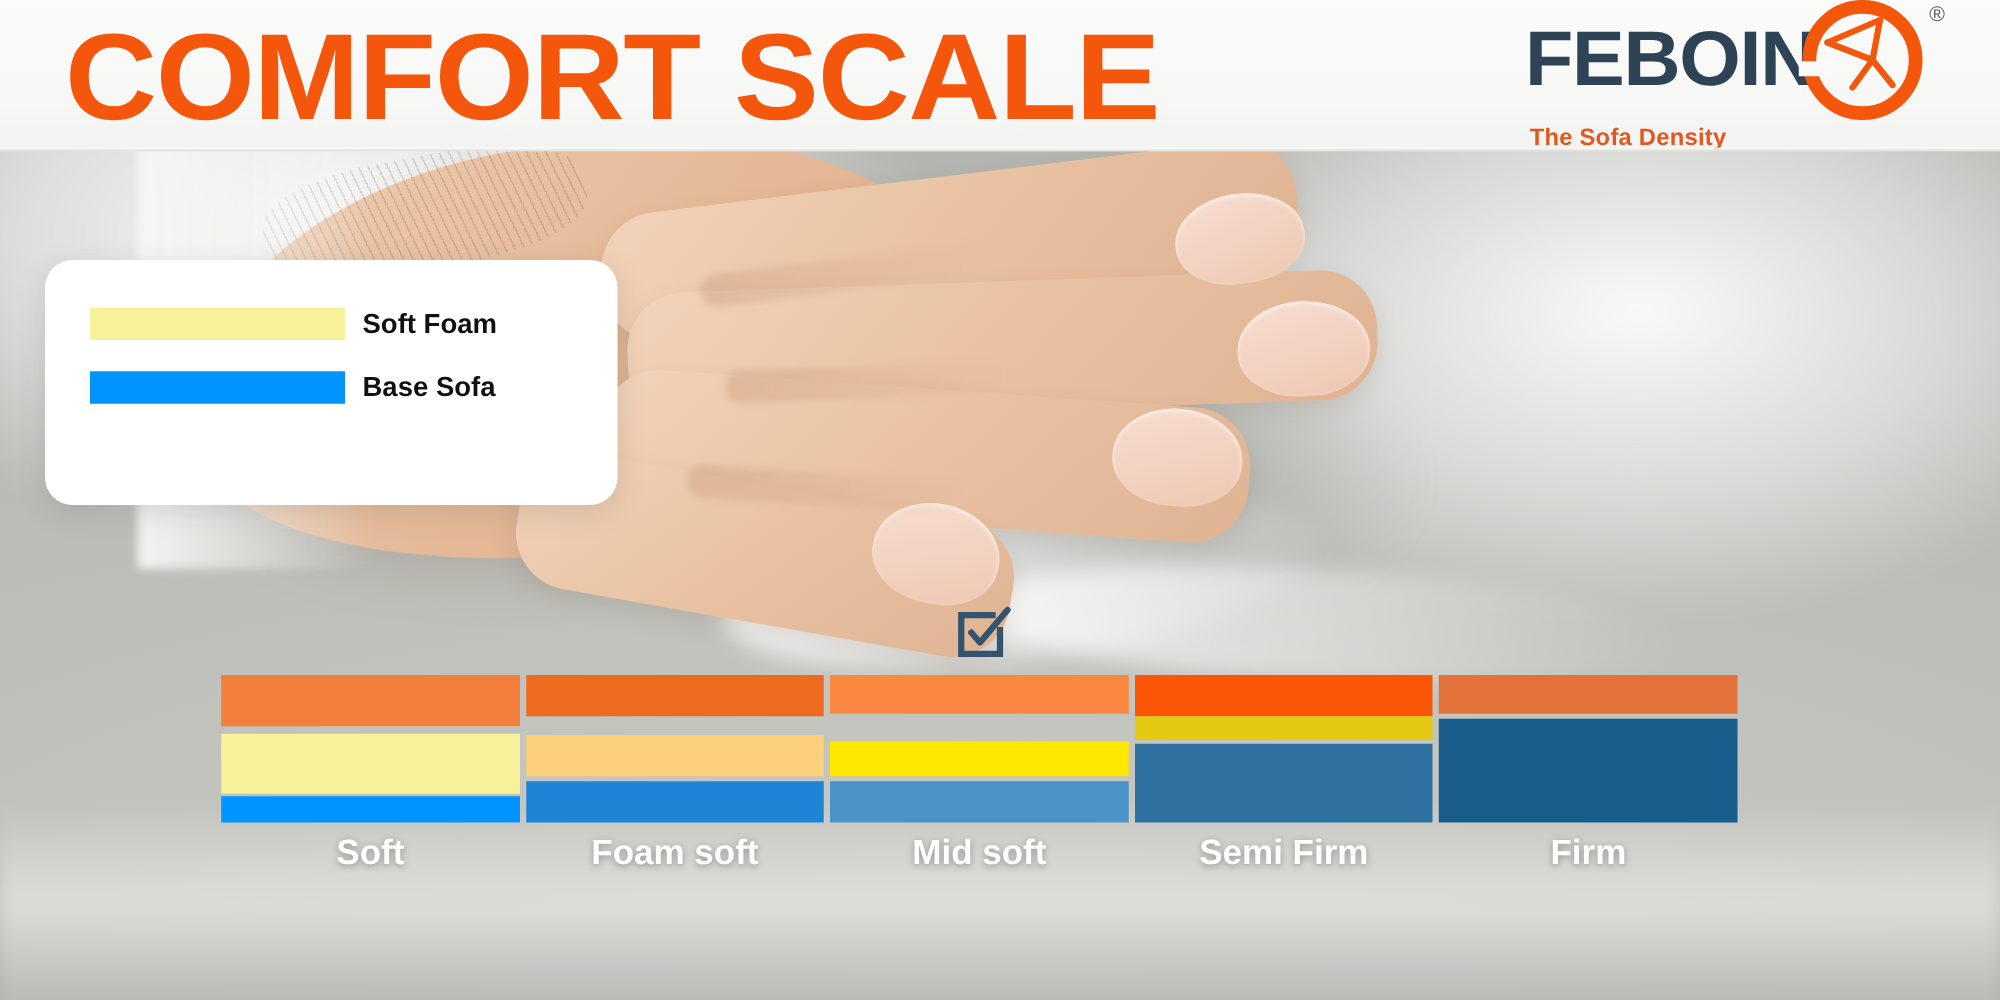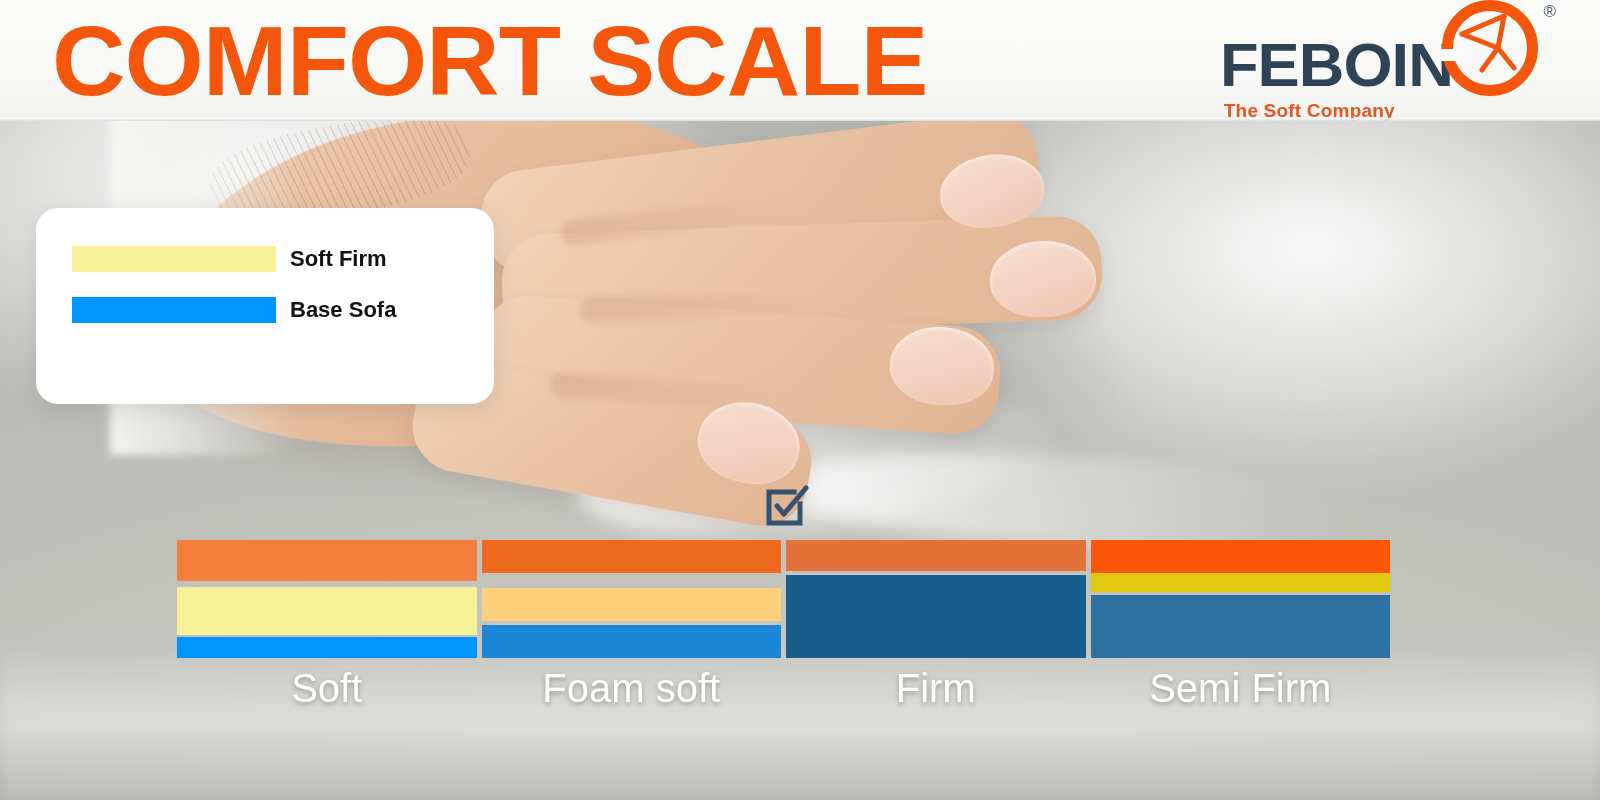--- a/index.html
+++ b/index.html
@@ -121,21 +121,21 @@
   }
   .title{
     font-family:"Liberation Sans", sans-serif;
     font-size:98px; font-weight:700; letter-spacing:-1px;
     color:#f4560b; margin-left:52px; line-height:1;
     transform:scaleX(1.04); transform-origin:left center;
     white-space:nowrap;
   }
 
   .logo{ position:relative; margin-right:62px; display:flex; flex-direction:column; align-items:flex-start; }
-  .logo-row{ display:flex; align-items:flex-end; }
+  .logo-row{ display:flex; align-items:center; }
   .logo-word{
     font-size:62px; font-weight:700; color:#2f4357; letter-spacing:-1px;
     line-height:1; transform:scaleX(1.02); transform-origin:left center;
   }
   .logo-mark{ position:relative; width:96px; height:96px; margin-left:-6px; }
   .logo-ring{
     position:absolute; inset:0; border:11px solid #f4560b; border-radius:50%;
   }
   .logo-ring::after{
     content:""; position:absolute; left:-14px; top:38px; width:26px; height:12px; background:#fafafa;
@@ -167,21 +167,21 @@
 
   
   .scale{
     position:absolute; left:177px; top:540px; width:1213px; height:120px;
     display:flex; gap:5px;
   }
   .col{ position:relative; flex:1 1 0; height:118px; }
   .seg{ position:absolute; left:0; width:100%; }
   .col-label{
     position:absolute; top:126px; left:0; width:100%; text-align:center;
-    color:#fff; font-size:40px; font-weight:400;
+    color:#fff; font-size:28px; font-weight:700;
     text-shadow:0 2px 5px rgba(70,72,68,.45);
     white-space:nowrap;
   }
 </style>
 </head>
 <body>
 
 <div class="stage">
 
   <div class="photo">
@@ -225,28 +225,28 @@
             <g stroke="#f4560b" stroke-width="5" fill="none" stroke-linecap="round" stroke-linejoin="round">
               <path d="M4 20 L46 2"></path>
               <path d="M4 20 L40 34"></path>
               <path d="M46 2 L40 34"></path>
               <path d="M40 34 L24 56"></path>
               <path d="M40 34 L56 54"></path>
             </g>
           </svg>
         </div>
       </div>
-      <div class="logo-tag">The Soft Company</div>
+      <div class="logo-tag">The Sofa Density</div>
     </div>
   </div>
 
   <div class="legend">
     <div class="legend-row">
       <span class="swatch" style="background: rgb(247, 241, 154);"></span>
-      <span class="legend-label">Soft Firm</span>
+      <span class="legend-label">Soft Foam</span>
     </div>
     <div class="legend-row">
       <span class="swatch" style="background: rgb(0, 148, 255);"></span>
       <span class="legend-label">Base Sofa</span>
     </div>
   </div>
 
   <svg class="check-icon" width="52" height="52" viewBox="0 0 52 52">
     <path d="M40 24 V43 H9 V12 H34" fill="none" stroke="#33536e" stroke-width="5" stroke-linecap="square"></path>
     <path d="M17 26 L24 34 L46 8" fill="none" stroke="#33536e" stroke-width="5" stroke-linecap="round" stroke-linejoin="round"></path>
@@ -259,25 +259,31 @@
         <div class="seg" style="background: rgb(0, 148, 255); top: 97px; height: 21px;"></div>
         <div class="col-label">Soft</div>
       </div>
       <div class="col">
         <div class="seg" style="background: rgb(238, 106, 31); top: 0px; height: 33px;"></div>
         <div class="seg" style="background: rgb(253, 208, 124); top: 48px; height: 33px;"></div>
         <div class="seg" style="background: rgb(28, 133, 214); top: 85px; height: 33px;"></div>
         <div class="col-label">Foam soft</div>
       </div>
       <div class="col">
-        <div class="seg" style="background: rgb(226, 113, 58); top: 0px; height: 31px;"></div>
-        <div class="seg" style="background: rgb(24, 93, 140); top: 35px; height: 83px;"></div>
-        <div class="col-label">Firm</div>
+        <div class="seg" style="background: rgb(250, 136, 64); top: 0px; height: 31px;"></div>
+        <div class="seg" style="background: rgb(255, 232, 0); top: 53px; height: 28px;"></div>
+        <div class="seg" style="background: rgb(75, 146, 201); top: 85px; height: 33px;"></div>
+        <div class="col-label">Mid soft</div>
       </div>
       <div class="col">
         <div class="seg" style="background: rgb(251, 86, 7); top: 0px; height: 33px;"></div>
         <div class="seg" style="background: rgb(227, 201, 17); top: 33px; height: 19px;"></div>
         <div class="seg" style="background: rgb(46, 112, 159); top: 55px; height: 63px;"></div>
         <div class="col-label">Semi Firm</div>
       </div>
+      <div class="col">
+        <div class="seg" style="background: rgb(226, 113, 58); top: 0px; height: 31px;"></div>
+        <div class="seg" style="background: rgb(24, 93, 140); top: 35px; height: 83px;"></div>
+        <div class="col-label">Firm</div>
+      </div>
     </div>
 
 </div>
 
 </body></html>

